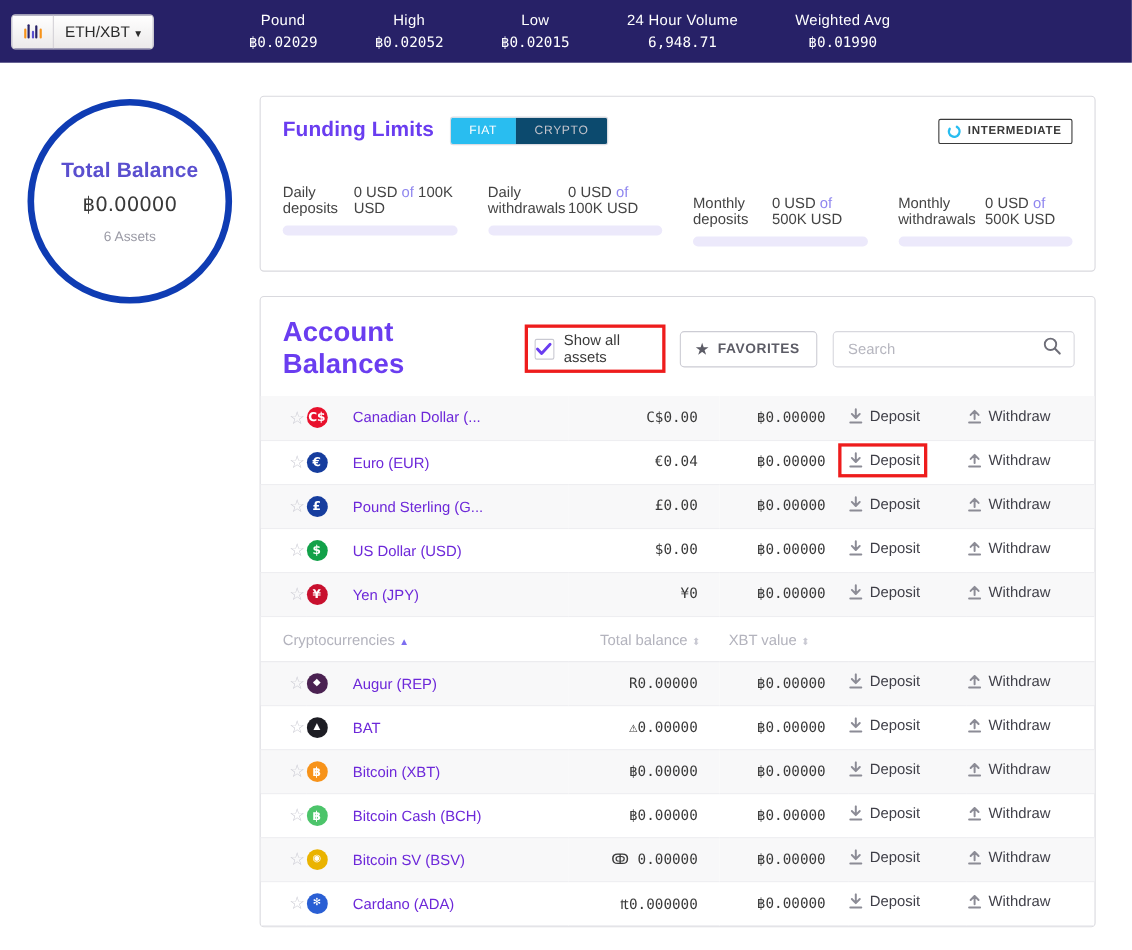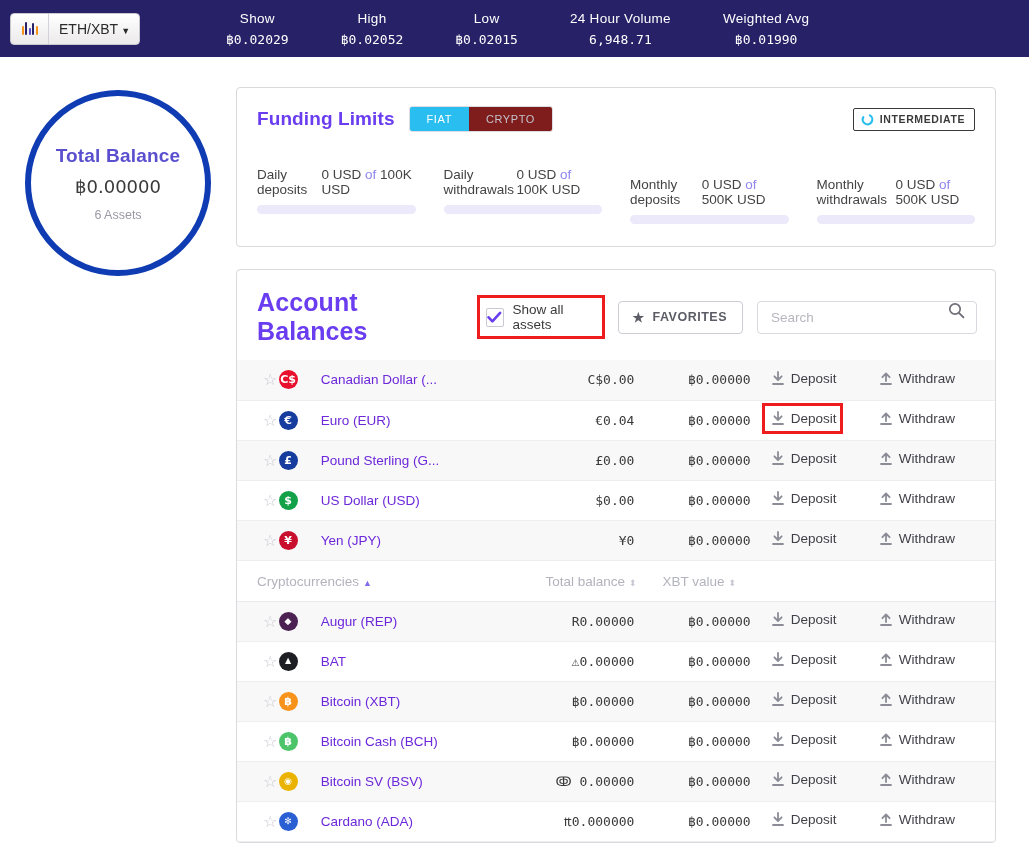--- a/index.html
+++ b/index.html
@@ -82,21 +82,21 @@
   .fl-title { font-size: 19px; font-weight: bold; color: #6a3df0; letter-spacing: .1px; }
   .seg {
     display: flex; margin-left: 14px;
     border: 1px solid #dcdce2; border-radius: 3px; overflow: hidden;
   }
   .seg div {
     font-size: 11px; font-weight: normal; letter-spacing: .6px;
     padding: 6px 17px; cursor: pointer;
   }
   .seg .on  { background: #29bdf0; color: #fff; }
-  .seg .off { background: #7f1d1d; color: #c3c3cb; }
+  .seg .off { background: #0c4a6e; color: #c3c3cb; }
   .badge {
     margin-left: auto;
     display: flex; align-items: center; gap: 6px;
     border: 1px solid #3a3a3a; border-radius: 2px;
     padding: 4px 9px 4px 7px;
     font-size: 10.5px; font-weight: bold; color: #3a3a3a; letter-spacing: .6px;
   }
   .badge svg { display: block; }
 
   .fl-grid {
@@ -138,21 +138,21 @@
     display: flex; align-items: center; gap: 8px;
     margin-left: 22px; padding: 8px 15px 8px 13px;
     border: 1px solid #ccccd4; border-radius: 4px; background: #fff;
     font-size: 12.5px; font-weight: bold; color: #5c5c66; letter-spacing: .5px;
     cursor: pointer;
   }
   .fav-btn .star { color: #5c5c66; font-size: 13px; }
 
   .search-box {
     margin-left: 14px; flex: 1;
-    display: flex; 
+    display: flex; align-items: center;
     border: 1px solid #d8d8de; border-radius: 4px;
     height: 33px; padding: 0 11px 0 13px;
   }
   .search-box input {
     flex: 1; border: none; outline: none;
     font-size: 13.5px; color: #3a3a3a;
     font-family: "Liberation Sans", sans-serif; background: transparent;
   }
   .search-box input::placeholder { color: #b6b6bf; }
 
@@ -210,21 +210,21 @@
         <i></i>
         <i></i>
         <i></i>
     </div>
     <div class="pair-label">
       <span>ETH/XBT</span><span class="caret">▼</span>
     </div>
   </div>
   <div class="stats">
     <div class="stat">
-      <div class="k">Show</div>
+      <div class="k">Pound</div>
       <div class="v">฿0.02029</div>
     </div>
     <div class="stat">
       <div class="k">High</div>
       <div class="v">฿0.02052</div>
     </div>
     <div class="stat">
       <div class="k">Low</div>
       <div class="v">฿0.02015</div>
     </div>

